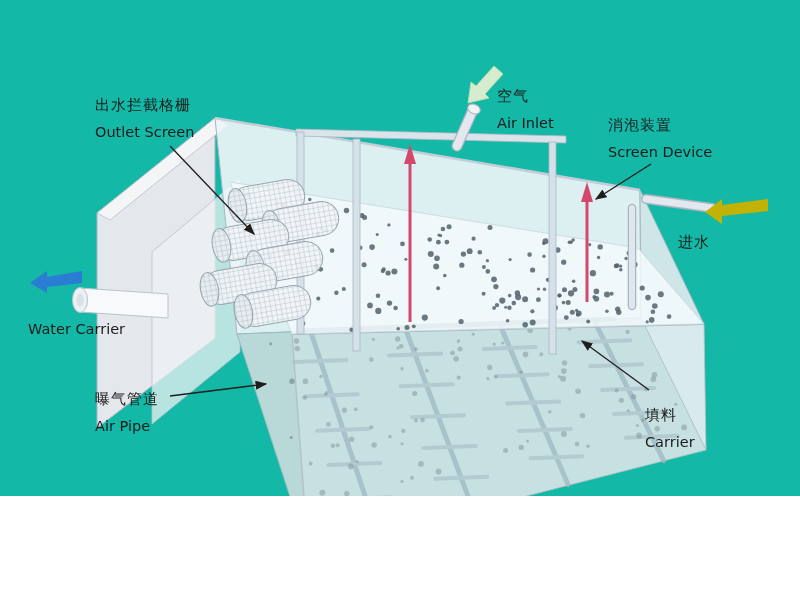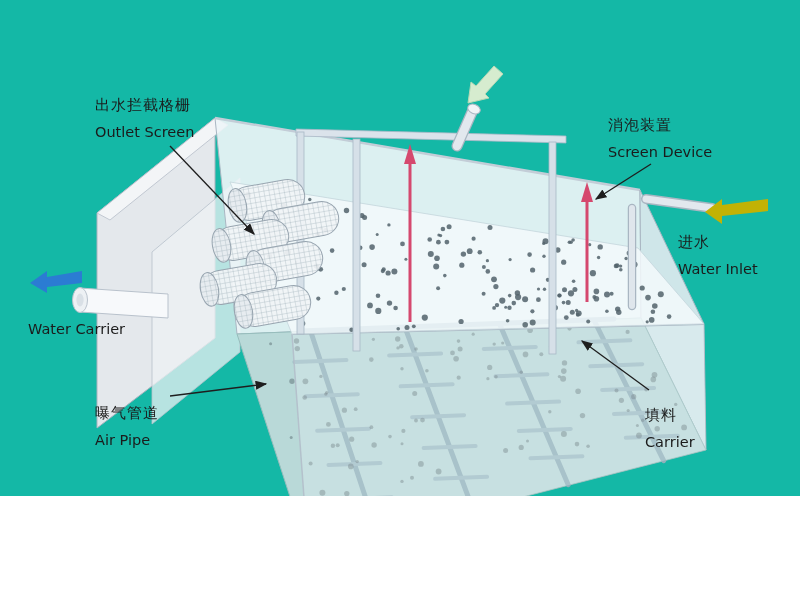--- a/index.html
+++ b/index.html
@@ -367,32 +367,35 @@
   <line x1="170" y1="146" x2="254" y2="234" stroke="#1e1e1e" stroke-width="1.3" marker-end="url(#ah)"></line>
   <line x1="651" y1="164" x2="596" y2="199" stroke="#1e1e1e" stroke-width="1.3" marker-end="url(#ah)"></line>
   <line x1="170" y1="396" x2="266" y2="384" stroke="#1e1e1e" stroke-width="1.3" marker-end="url(#ah)"></line>
   <line x1="649" y1="390" x2="582" y2="341" stroke="#1e1e1e" stroke-width="1.3" marker-end="url(#ah)"></line>
 </svg>
 
 <div class="label" style="left:95px;top:92px">
   <div class="zh">出水拦截格栅</div>
   <div class="en">Outlet Screen</div>
 </div>
+<div class="label" style="left:497px;top:83px">
+  <div class="zh">空气</div>
+  <div class="en">Air Inlet</div>
+</div>
 <div class="label" style="left:608px;top:112px">
   <div class="zh">消泡装置</div>
   <div class="en">Screen Device</div>
 </div>
 <div class="label" style="left:678px;top:229px">
   <div class="zh">进水</div>
-  <div class="en">Water Inlet</div>
 </div>
 <div class="label" style="left:28px;top:316px">
   <div class="en">Water Carrier</div>
 </div>
-<div class="label" style="left:95px;top:400px">
+<div class="label" style="left:95px;top:386px">
   <div class="zh">曝气管道</div>
   <div class="en">Air Pipe</div>
 </div>
 <div class="label" style="left:645px;top:402px">
   <div class="zh">填料</div>
   <div class="en">Carrier</div>
 </div>
 
 </div>
 

